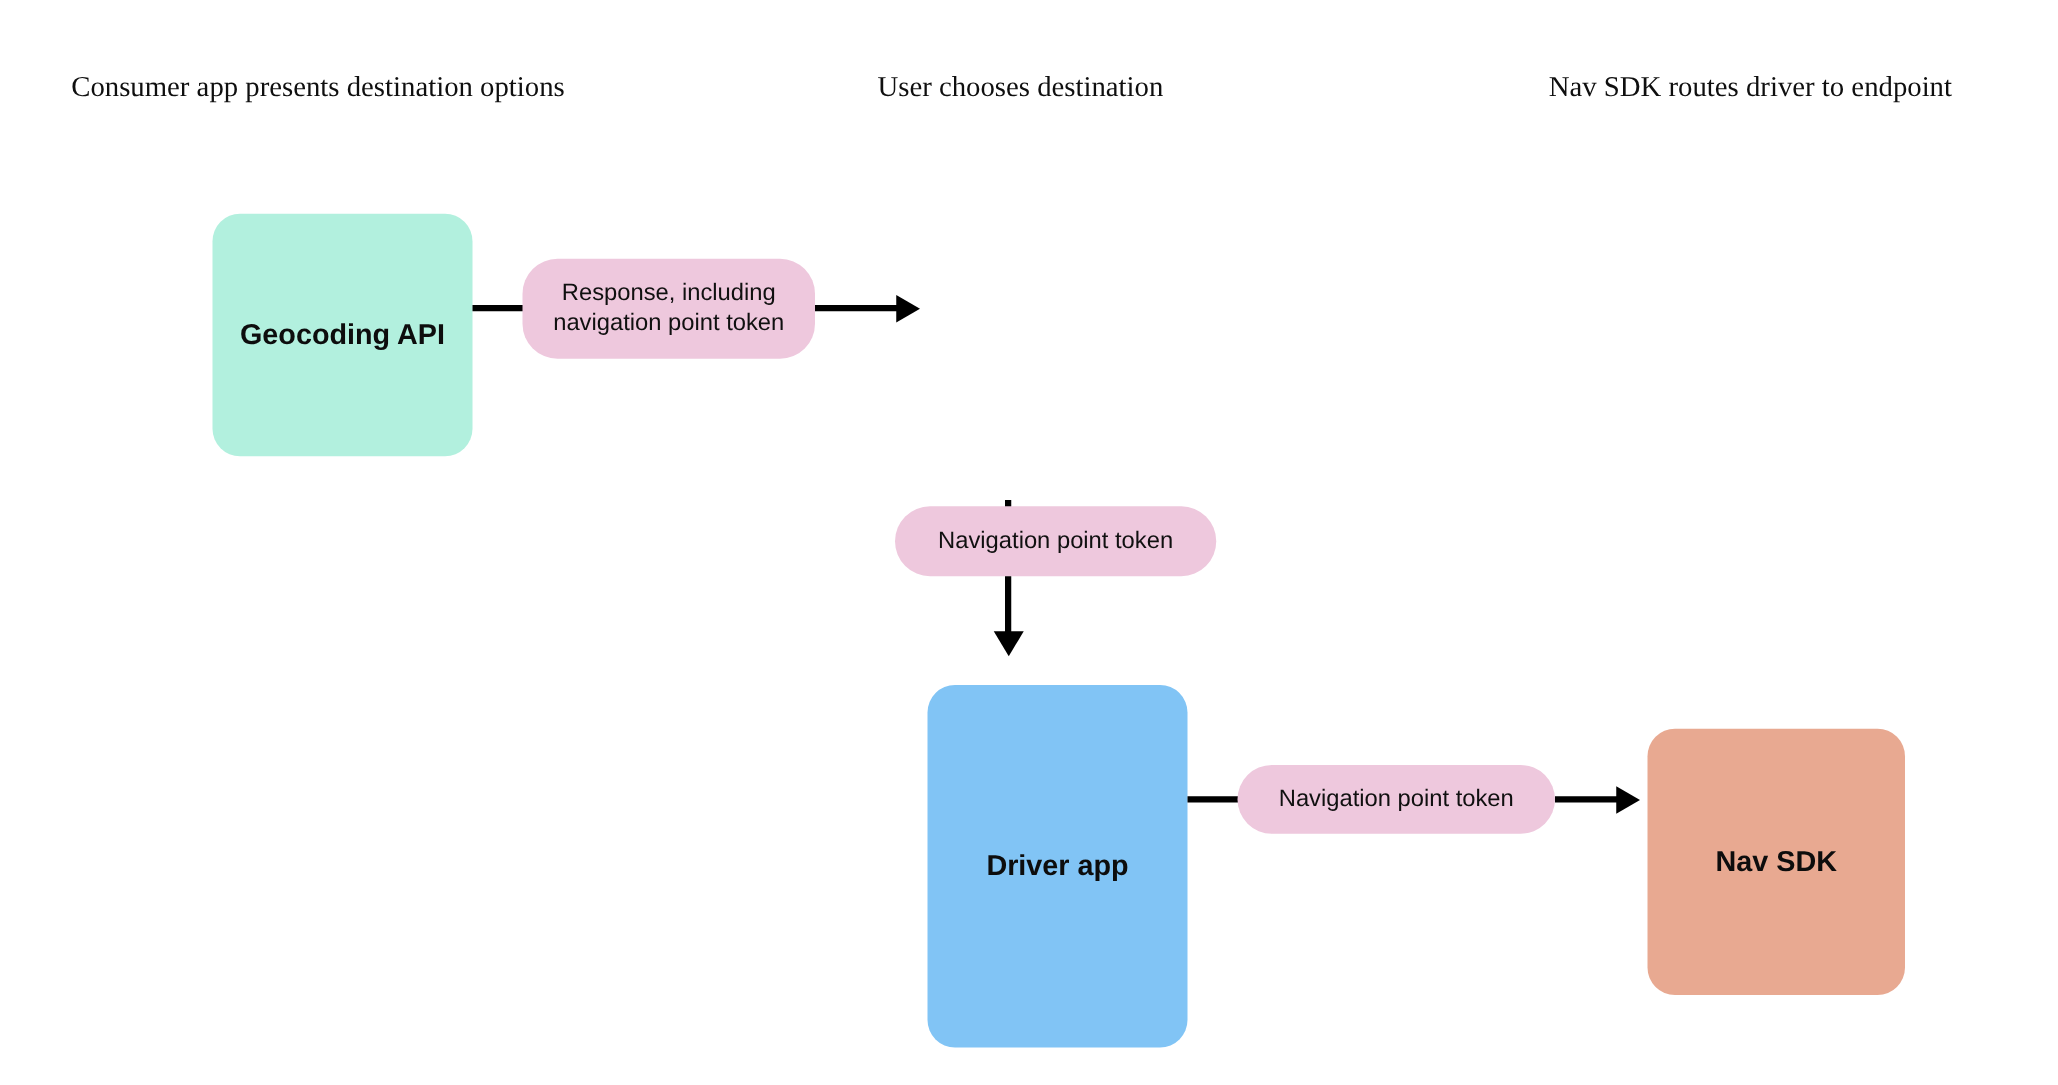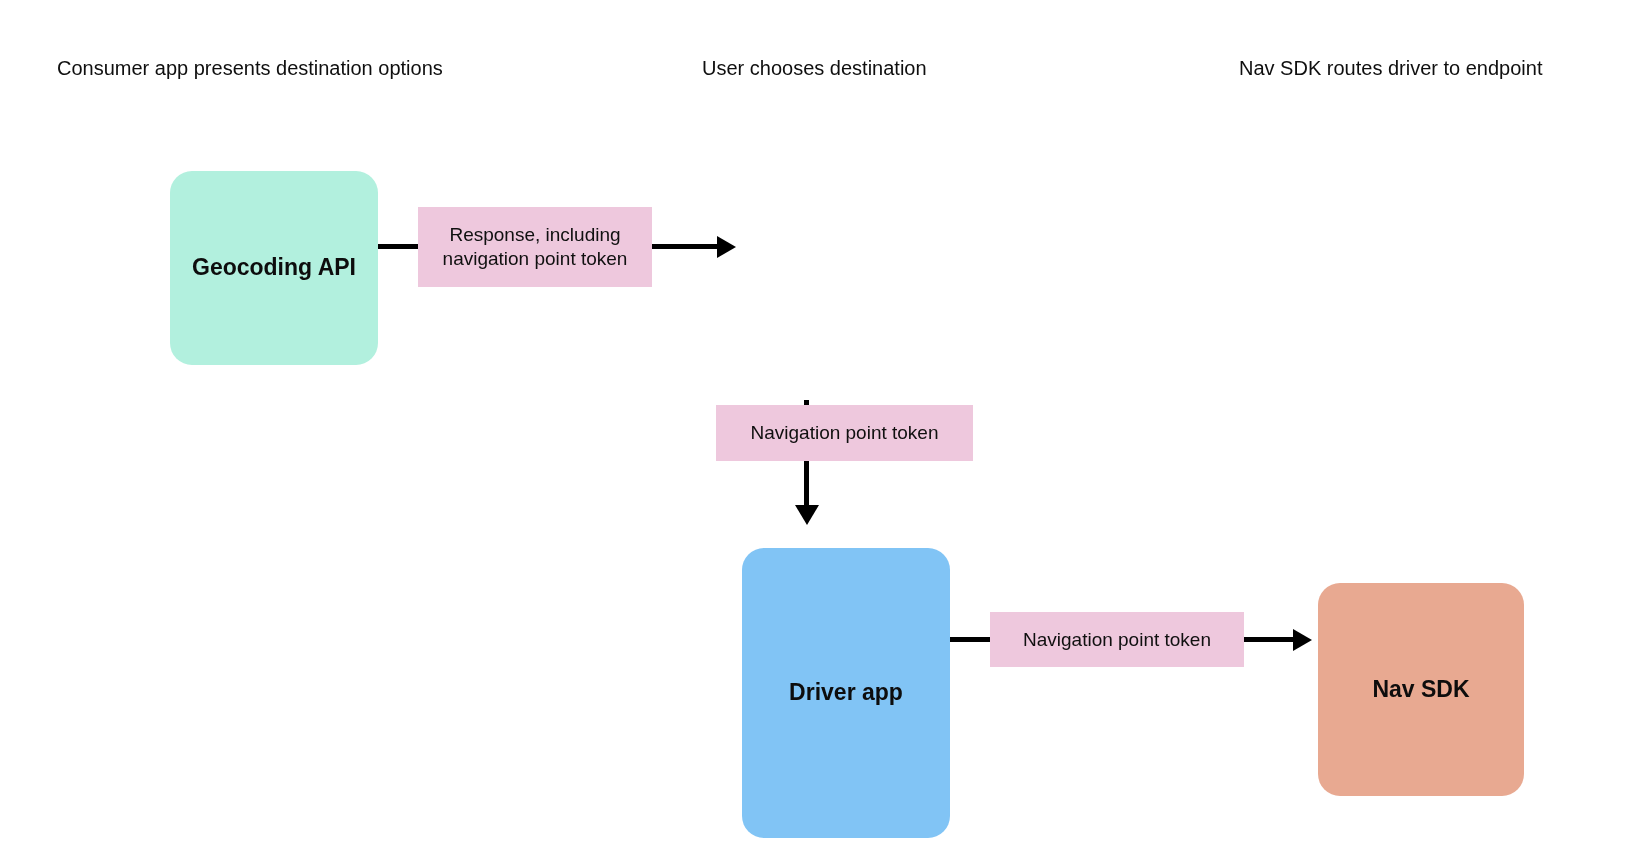--- a/index.html
+++ b/index.html
@@ -15,25 +15,26 @@
     position: relative;
     width: 1646px;
     height: 868px;
     background: #ffffff;
     overflow: hidden;
   }
 
   
   .col-heading {
     position: absolute;
-    font-size: 20px;
+    font-size: 23px;
     font-weight: 400;
     color: #0f0f0f;
     white-space: nowrap;
     line-height: 1;
+    font-family: Liberation Serif, serif;
   }
   #heading-0 { left: 57px;   top: 58px; }
   #heading-1 { left: 702px;  top: 58px; }
   #heading-2 { left: 1239px; top: 58px; }
 
   
   .node {
     position: absolute;
     box-sizing: border-box;
     display: flex;
@@ -76,20 +77,21 @@
     display: flex;
     align-items: center;
     justify-content: center;
     background: #eec8dd;
     color: #101010;
     font-size: 19px;
     font-weight: 400;
     text-align: center;
     line-height: 1.25;
     padding: 0 8px;
+    border-radius: 28px;
   }
   #label-response {
     left: 418px; top: 207px;
     width: 234px; height: 80px;
   }
   #label-token-mid {
     left: 716px; top: 405px;
     width: 257px; height: 56px;
   }
   #label-token-bottom {

